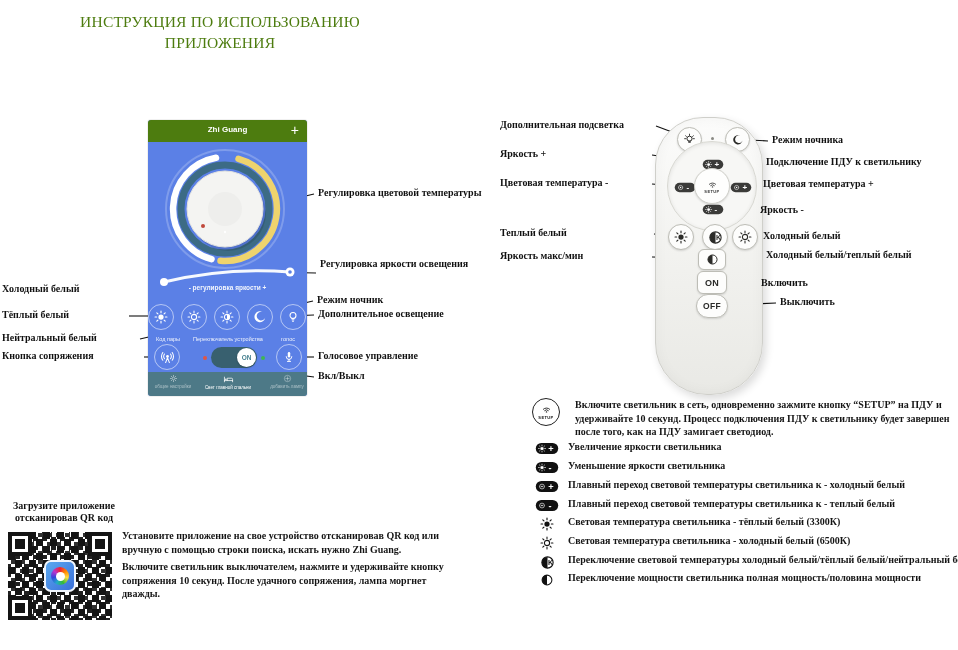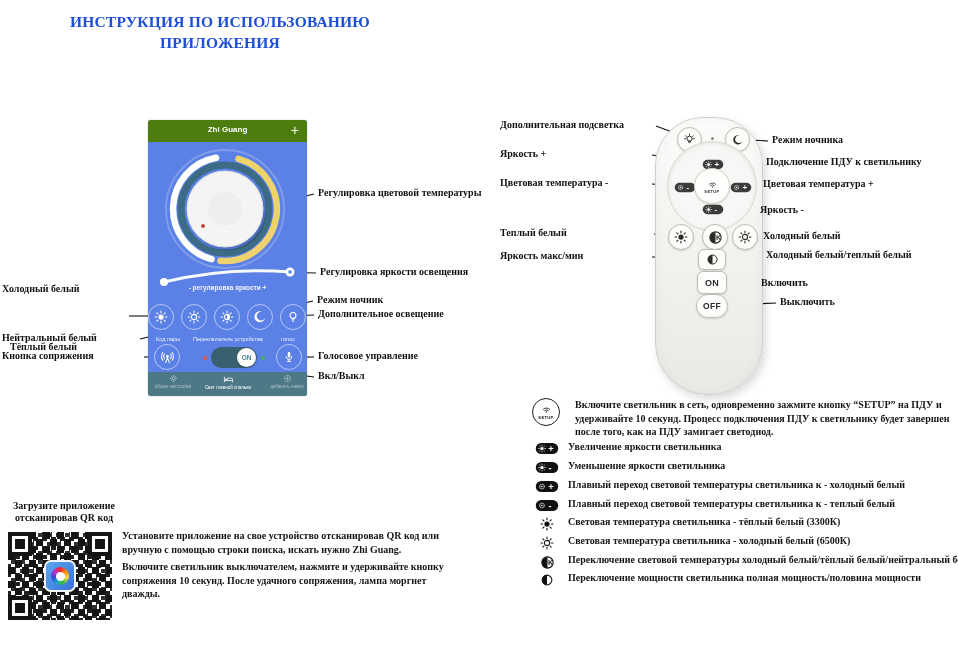--- a/index.html
+++ b/index.html
@@ -1,18 +1,18 @@
 <!DOCTYPE html>
 <html><head>
 <meta charset="utf-8">
 <style>
   html,body{margin:0;padding:0;background:#fff;}
   .page{position:relative;width:958px;height:650px;background:#fff;overflow:hidden;
         font-family:"Liberation Serif","DejaVu Serif",serif;color:#111;}
-  .title{position:absolute;font-weight:bold;font-size:15.5px;letter-spacing:.2px;text-align:center;color:#1d4ed8;line-height:1.35;}
+  .title{position:absolute;font-weight:normal;font-size:15.5px;letter-spacing:.2px;text-align:center;color:#4d7c0f;line-height:1.35;}
   .lbl{position:absolute;font-weight:bold;font-size:10px;color:#111;white-space:nowrap;}
   .lbl.r{}
   .para{position:absolute;font-weight:bold;font-size:10px;line-height:1.35;color:#151515;}
   svg.lines{position:absolute;left:0;top:0;width:958px;height:650px;pointer-events:none;}
   svg.lines line{stroke:#111;stroke-width:1.1;}
 
   
   .phone{position:absolute;left:148px;top:120px;width:159px;height:276px;background:#5b80e6;border-radius:3px;box-shadow:0 0 0 1px rgba(0,0,0,.06);}
   .ph-head{position:absolute;left:0;top:0;width:100%;height:22px;background:#4d7c0f;border-radius:3px 3px 0 0;}
   .ph-title{position:absolute;left:0;top:5px;width:100%;text-align:center;font:bold 8px "Liberation Sans",sans-serif;color:#fff;}
@@ -285,25 +285,25 @@
       <div class="tabitem" style="left:118px;width:42px;color:rgba(255,255,255,.5);">
         <svg width="9" height="9">
             <use href="#plus-circ"></use>
           </svg>
         <span class="tablab">добавить лампу</span>
       </div>
     </div>
   </div>
 
   <div class="lbl r" style="left:2px;top:283px;width:146px;">Холодный белый</div>
-  <div class="lbl r" style="left:10px;top:309px;width:125px;margin-top:32px;">Тёплый белый</div>
+  <div class="lbl r" style="left:2px;top:309px;width:125px;">Тёплый белый</div>
   <div class="lbl r" style="left:2px;top:332px;width:136px;">Нейтральный белый</div>
   <div class="lbl r" style="left:2px;top:350px;width:140px;">Кнопка сопряжения</div>
   <div class="lbl" style="left:318px;top:187px;">Регулировка цветовой температуры</div>
-  <div class="lbl" style="left:320px;top:266px;">Регулировка яркости освещения</div>
+  <div class="lbl" style="left:320px;top:258px;">Регулировка яркости освещения</div>
   <div class="lbl" style="left:317px;top:294px;">Режим ночник</div>
   <div class="lbl" style="left:318px;top:308px;">Дополнительное освещение</div>
   <div class="lbl" style="left:318px;top:350px;">Голосовое управление</div>
   <div class="lbl" style="left:318px;top:370px;">Вкл/Выкл</div>
 
   <div class="lbl" style="left:6px;top:500px;width:116px;text-align:center;">Загрузите приложение</div>
   <div class="lbl" style="left:6px;top:512px;width:116px;text-align:center;">отсканировав QR код</div>
   <div class="qr">
     <div class="qr-n1"></div>
     <div class="qr-n2"></div>

